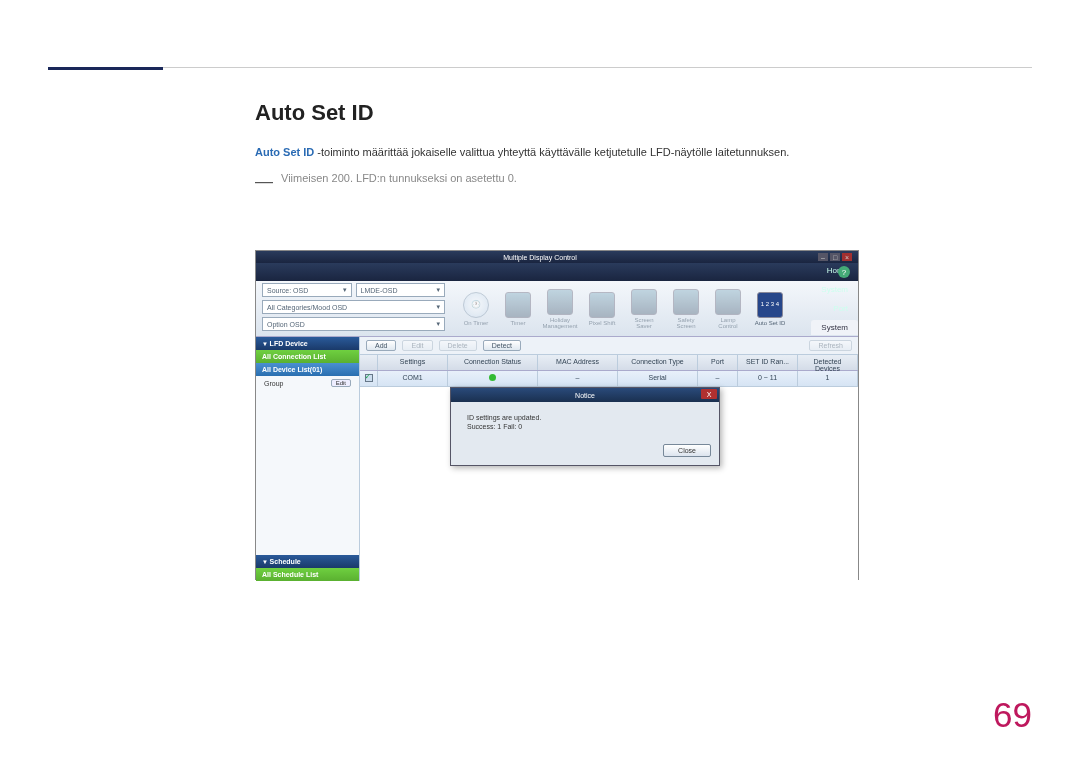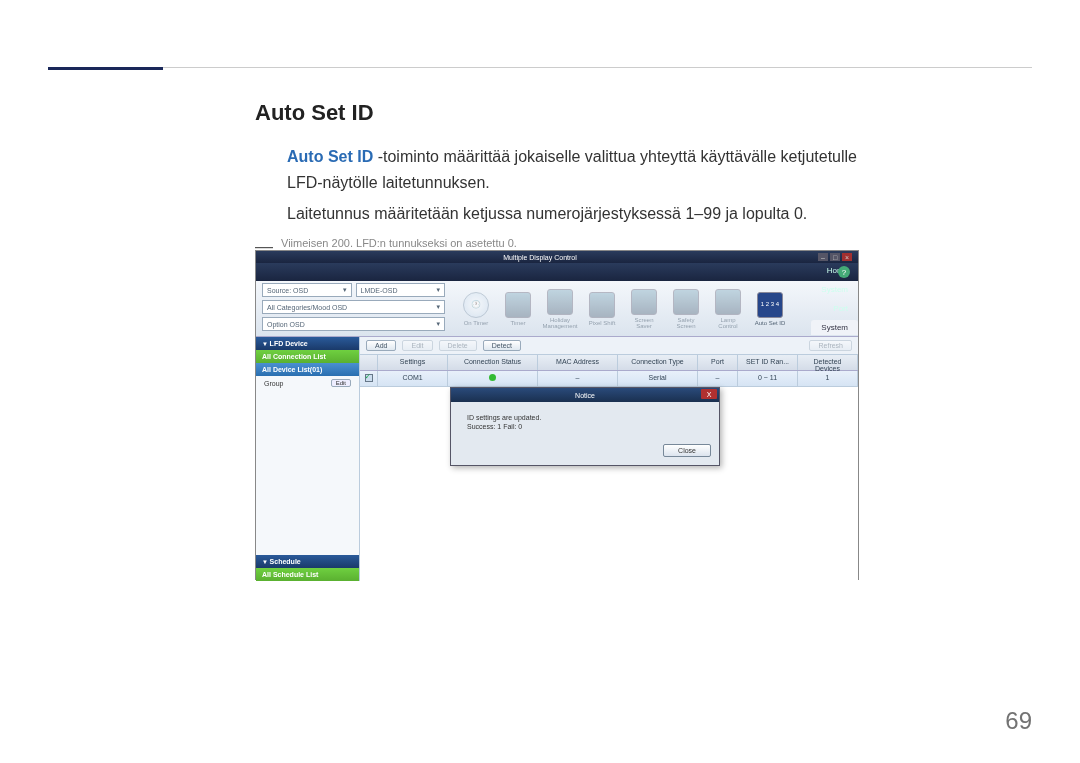--- a/index.html
+++ b/index.html
@@ -1,21 +1,21 @@
 <!DOCTYPE html>
 <html><head>
   <meta charset="utf-8">
   <style>
     * { box-sizing: border-box; margin: 0; padding: 0; }
     body { width: 1080px; height: 763px; font-family: Arial, sans-serif; color: #333; position: relative; background: #fff; }
     .hr-top { position: absolute; top: 67px; left: 48px; right: 48px; height: 1px; background: #ccc; }
     .hr-accent { position: absolute; top: 67px; left: 48px; width: 115px; height: 3px; background: #1a2859; }
     .content { position: absolute; top: 100px; left: 255px; width: 605px; }
     h1 { font-size: 22px; font-weight: bold; color: #222; margin-bottom: 18px; }
-    .para { font-size: 16px; line-height: 1.6; margin-bottom: 6px; color: #333; margin-left: 32px; }
+    .para { font-size: 11px; line-height: 1.6; margin-bottom: 6px; color: #333; }
     .blue-bold { color: #2a6bb4; font-weight: bold; }
     .note-wrap { display: flex; align-items: flex-start; margin-top: 10px; }
     .note-dash { font-size: 18px; color: #555; margin-right: 8px; line-height: 1; }
     .note { font-size: 11px; color: #888; }
     .screenshot { position: absolute; top: 250px; left: 255px; width: 604px; height: 330px; border: 1px solid #888; background: #e8eef4; font-size: 8px; }
     .titlebar { height: 12px; background: linear-gradient(#2a3b5c,#1a2540); color: #fff; display: flex; justify-content: space-between; align-items: center; padding: 0 6px; font-size: 7px; }
     .winbtns { display: flex; gap: 2px; }
     .winbtn { width: 10px; height: 8px; background: #556; color: #ccc; display: flex; align-items: center; justify-content: center; font-size: 7px; }
     .winbtn.red { background: #a03030; }
     .menubar { height: 18px; background: linear-gradient(#2a3b5c,#1a2540); display: flex; padding-left: 10px; gap: 4px; align-items: flex-end; position: relative; flex-direction: column; }
@@ -56,34 +56,33 @@
     .chk { width: 8px; height: 8px; border: 1px solid #678; background: #cde; display: inline-block; position: relative; }
     .chk::after { content: "✓"; position: absolute; top: -3px; left: -1px; font-size: 8px; color: #2a5; }
     .dot-green { width: 7px; height: 7px; border-radius: 50%; background: #3b3; display: inline-block; }
     .dialog { position: absolute; top: 50px; left: 90px; width: 270px; background: #e3e9f0; border: 1px solid #556; box-shadow: 2px 2px 6px rgba(0,0,0,0.3); }
     .dlg-title { height: 14px; background: linear-gradient(#2a4a7a,#1a3050); color: #fff; font-size: 7px; display: flex; justify-content: center; align-items: center; position: relative; }
     .dlg-close { position: absolute; right: 2px; top: 1px; width: 16px; height: 10px; background: #b03030; color: #fff; display: flex; align-items: center; justify-content: center; font-size: 7px; border-radius: 1px; }
     .dlg-body { padding: 12px 16px 8px; font-size: 7px; color: #333; }
     .dlg-body p { margin-bottom: 2px; }
     .dlg-foot { display: flex; justify-content: flex-end; padding: 4px 8px 8px; }
     .dlg-btn { font-size: 7px; padding: 2px 14px; border: 1px solid #789; background: linear-gradient(#fff,#dce4ee); border-radius: 2px; }
-    .page-num { position: absolute; bottom: 28px; right: 48px; font-size: 24px; color: #737373; font-weight: 300; }
+    .page-num { position: absolute; bottom: 28px; right: 48px; font-size: 35px; color: #be185d; font-weight: 300; }
   </style>
 </head>
 <body>
 
 <div class="hr-top"></div>
 <div class="hr-accent"></div>
 
 <div class="content">
   <h1>Auto Set ID</h1>
   <p class="para">
     <span class="blue-bold">Auto Set ID</span><span> -toiminto määrittää jokaiselle valittua yhteyttä käyttävälle ketjutetulle LFD-näytölle laitetunnuksen.</span>
   </p>
-  <p class="para">Laitetunnus määritetään ketjussa numerojärjestyksessä 1–99 ja lopulta 0.</p>
   <div class="note-wrap">
     <span class="note-dash">―</span>
     <span class="note">Viimeisen 200. LFD:n tunnukseksi on asetettu 0.</span>
   </div>
 </div>
 
 <div class="screenshot">
   <div class="titlebar">
     <span></span>
     <span>Multiple Display Control</span>

